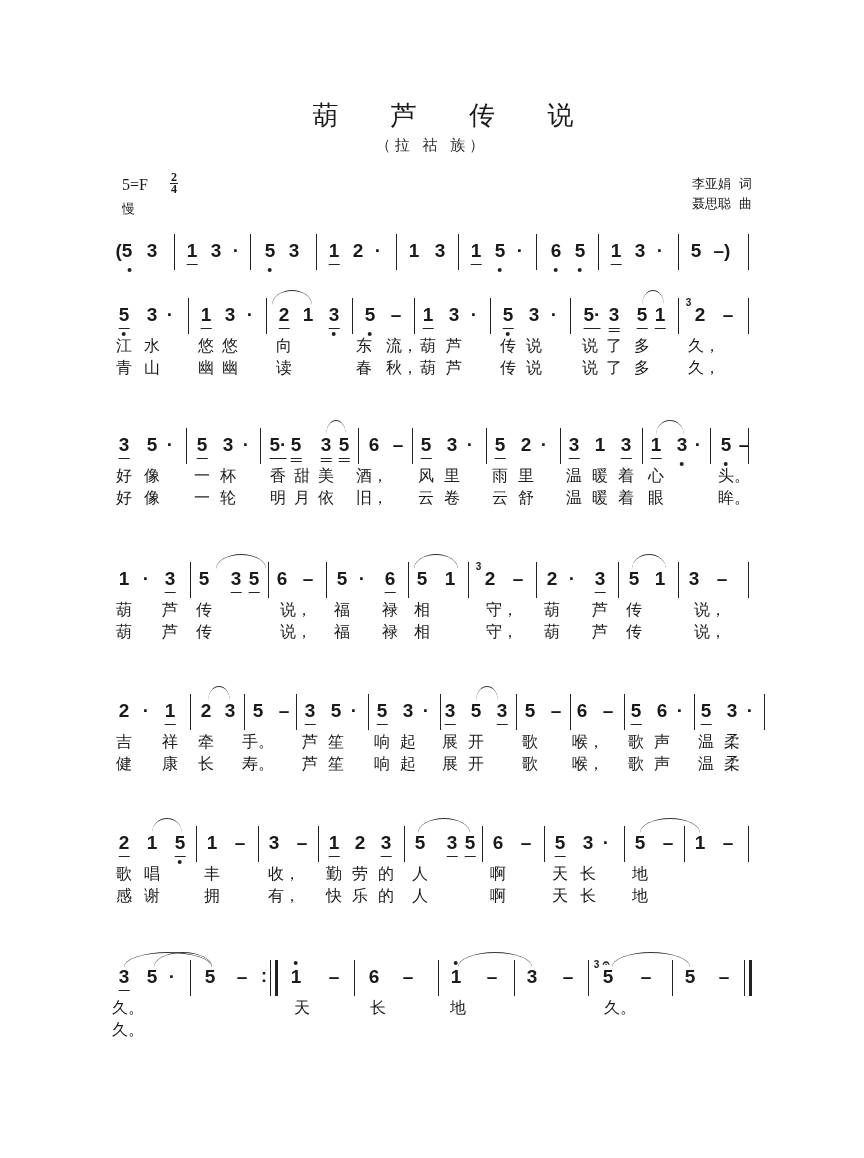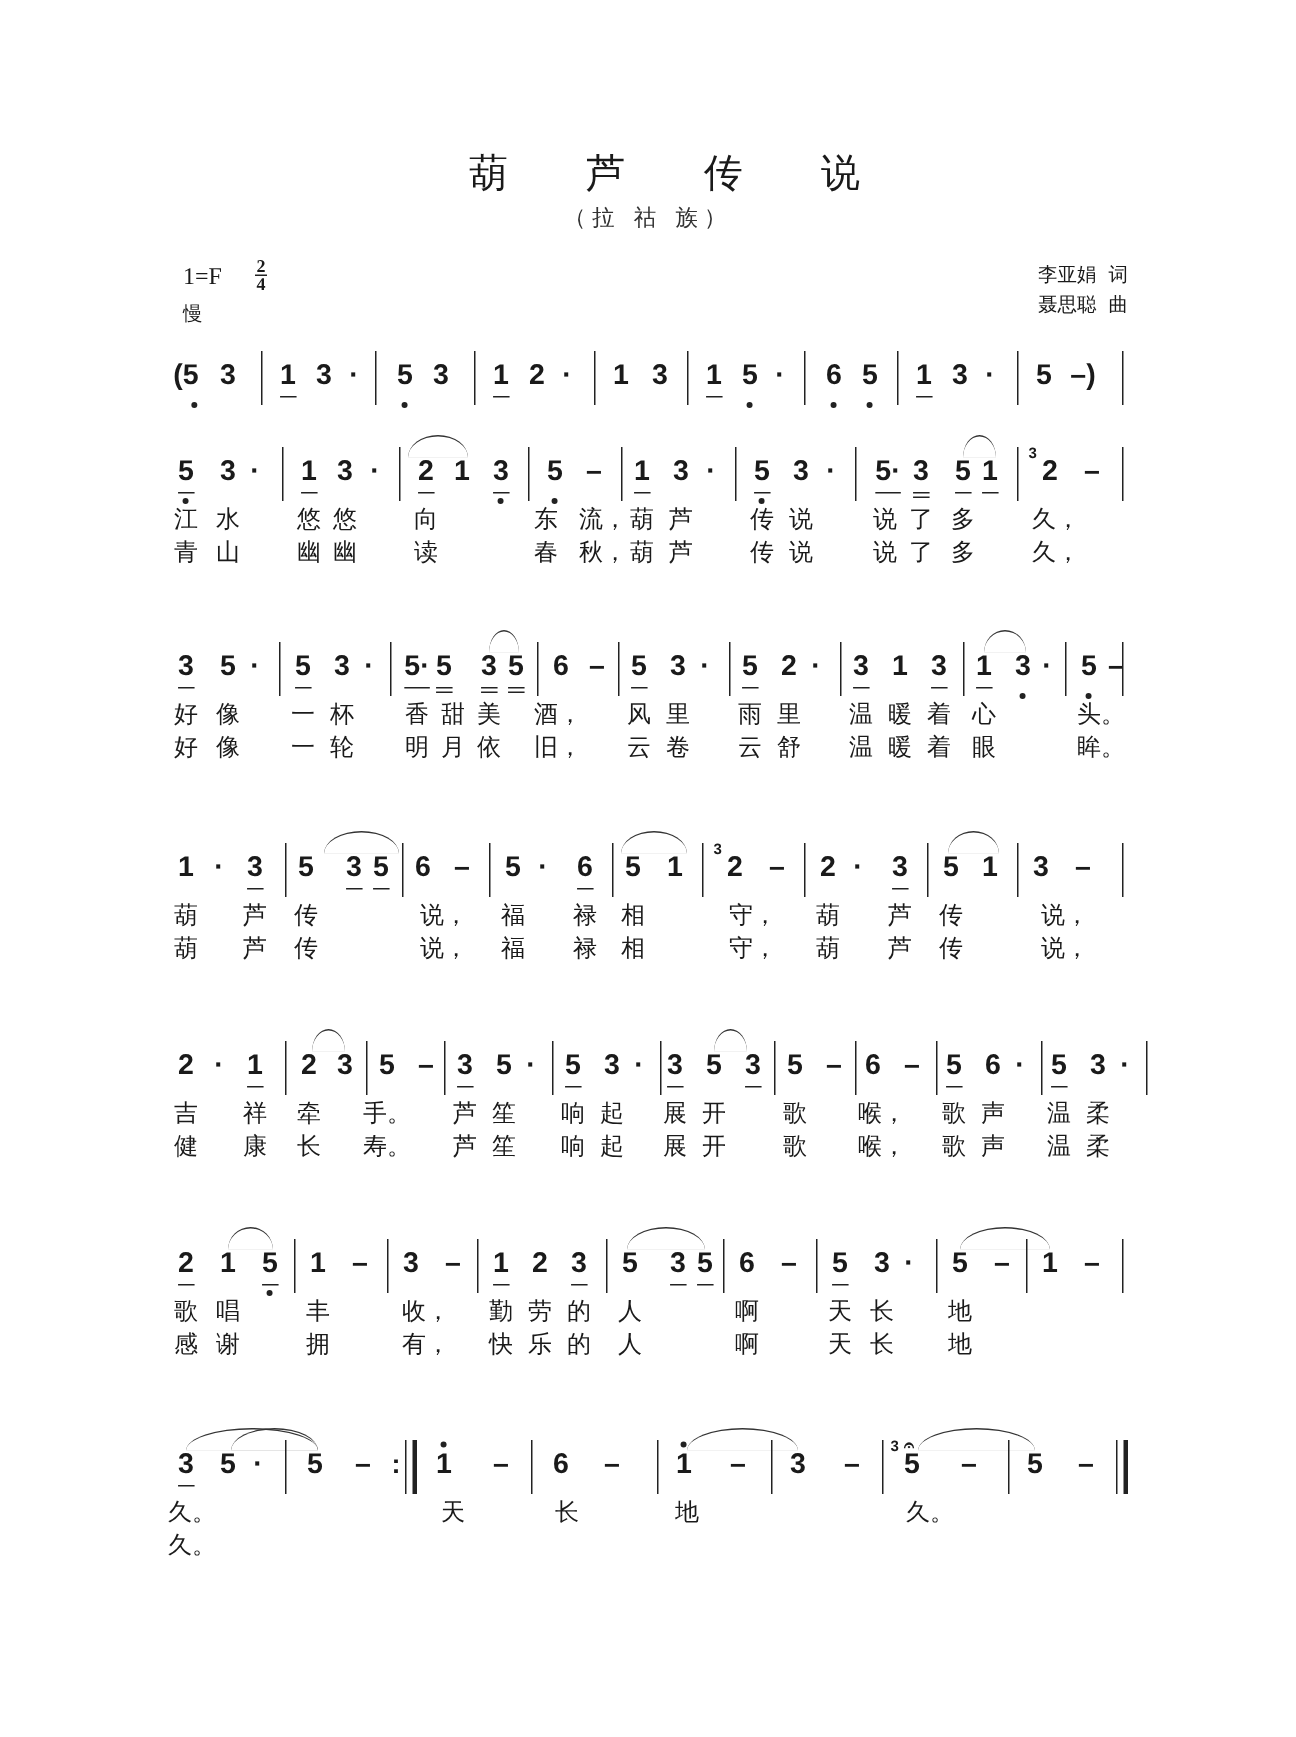--- a/index.html
+++ b/index.html
@@ -34,21 +34,21 @@
   .slur { position:absolute; height:14px; border-top:1.5px solid #333; border-radius:50% 50% 0 0 / 100% 100% 0 0; }
   .grace { position:absolute; top:-6px; font-size:10px; font-weight:bold; line-height:10px; }
   .lyric { position:relative; height:22px; font-family:"DejaVu Serif", serif; font-size:16px; }
   .lyric span { position:absolute; transform:translateX(-50%); white-space:nowrap; }
 </style>
 </head>
 <body>
 
 <div class="title">葫 芦 传 说</div>
 <div class="subtitle">（拉 祜 族）</div>
-<div class="key">1=F</div>
+<div class="key">5=F</div>
 <div class="tsig">
   <span>2</span>
   <span class="bar"></span>
   <span>4</span>
 </div>
 <div class="tempo">慢</div>
 <div class="credits">
   <div><b style="font-weight:normal">李亚娟</b><span>词</span></div>
   <div><b style="font-weight:normal">聂思聪</b><span>曲</span></div>
 </div>

